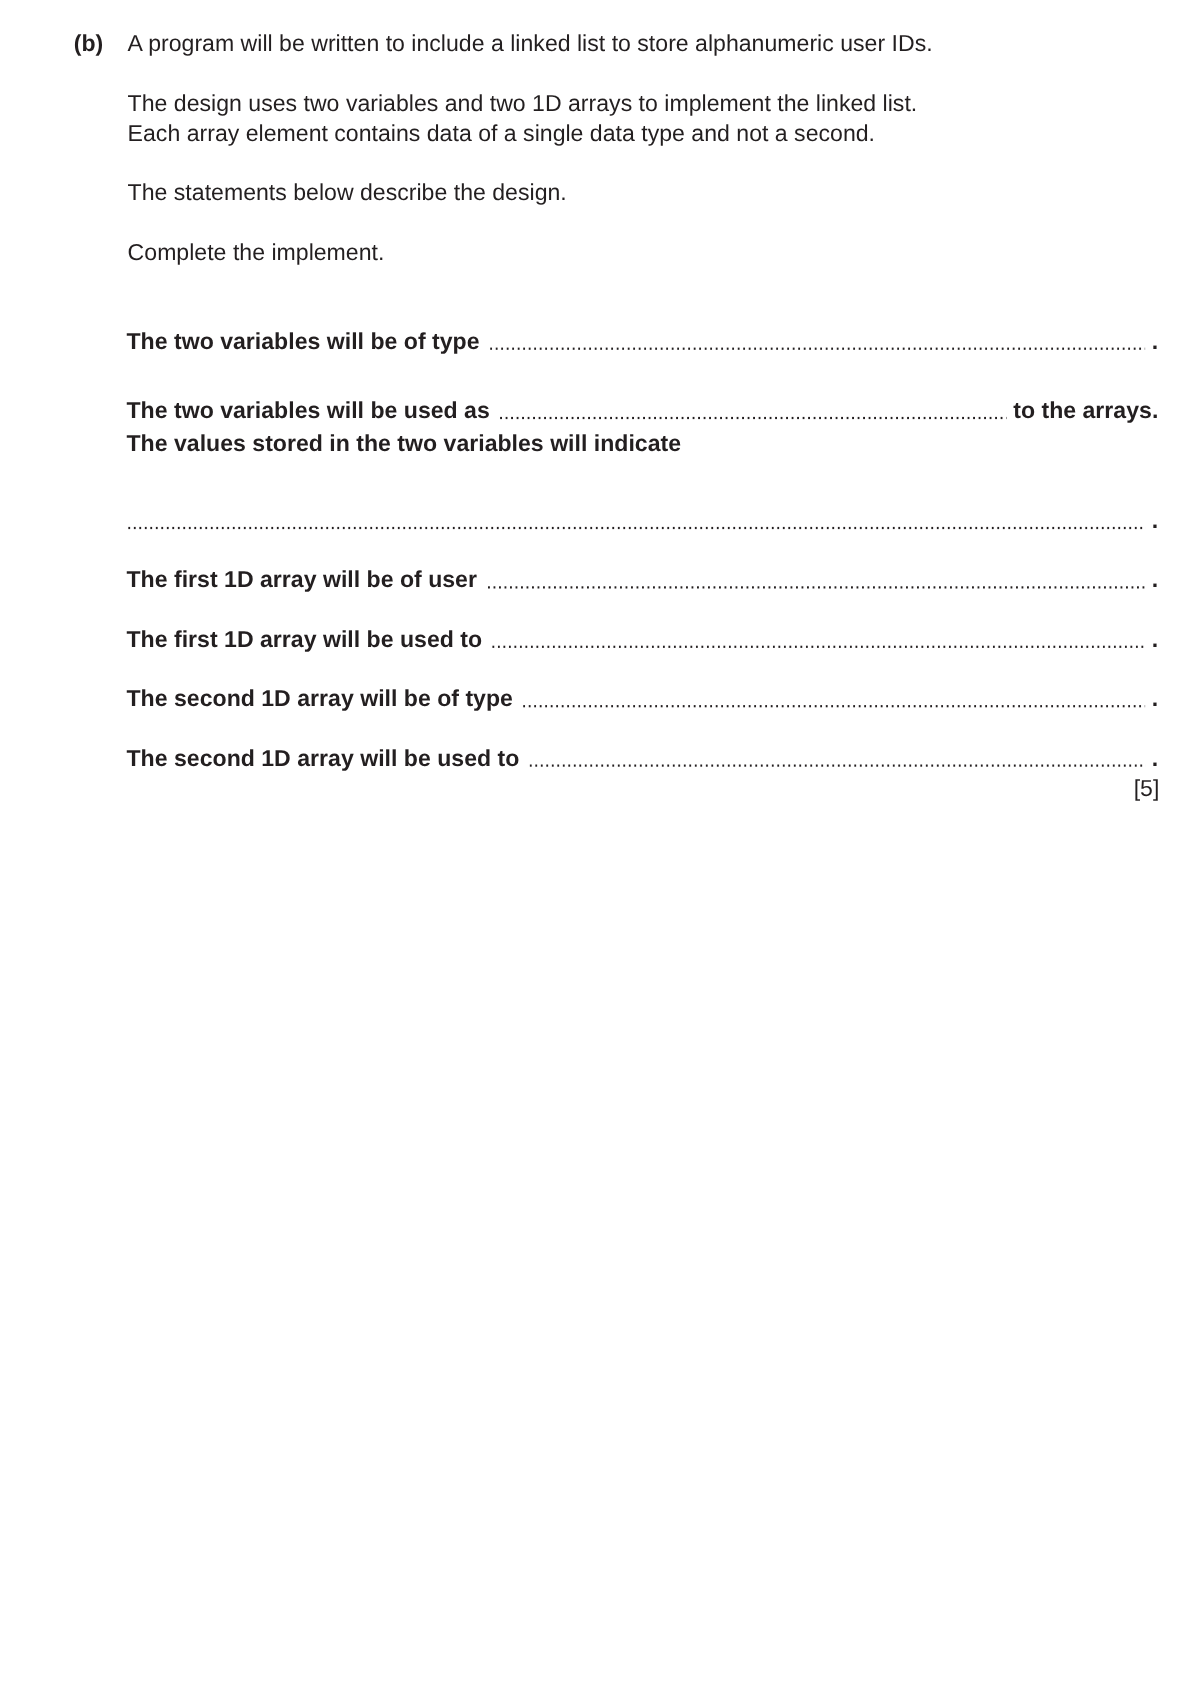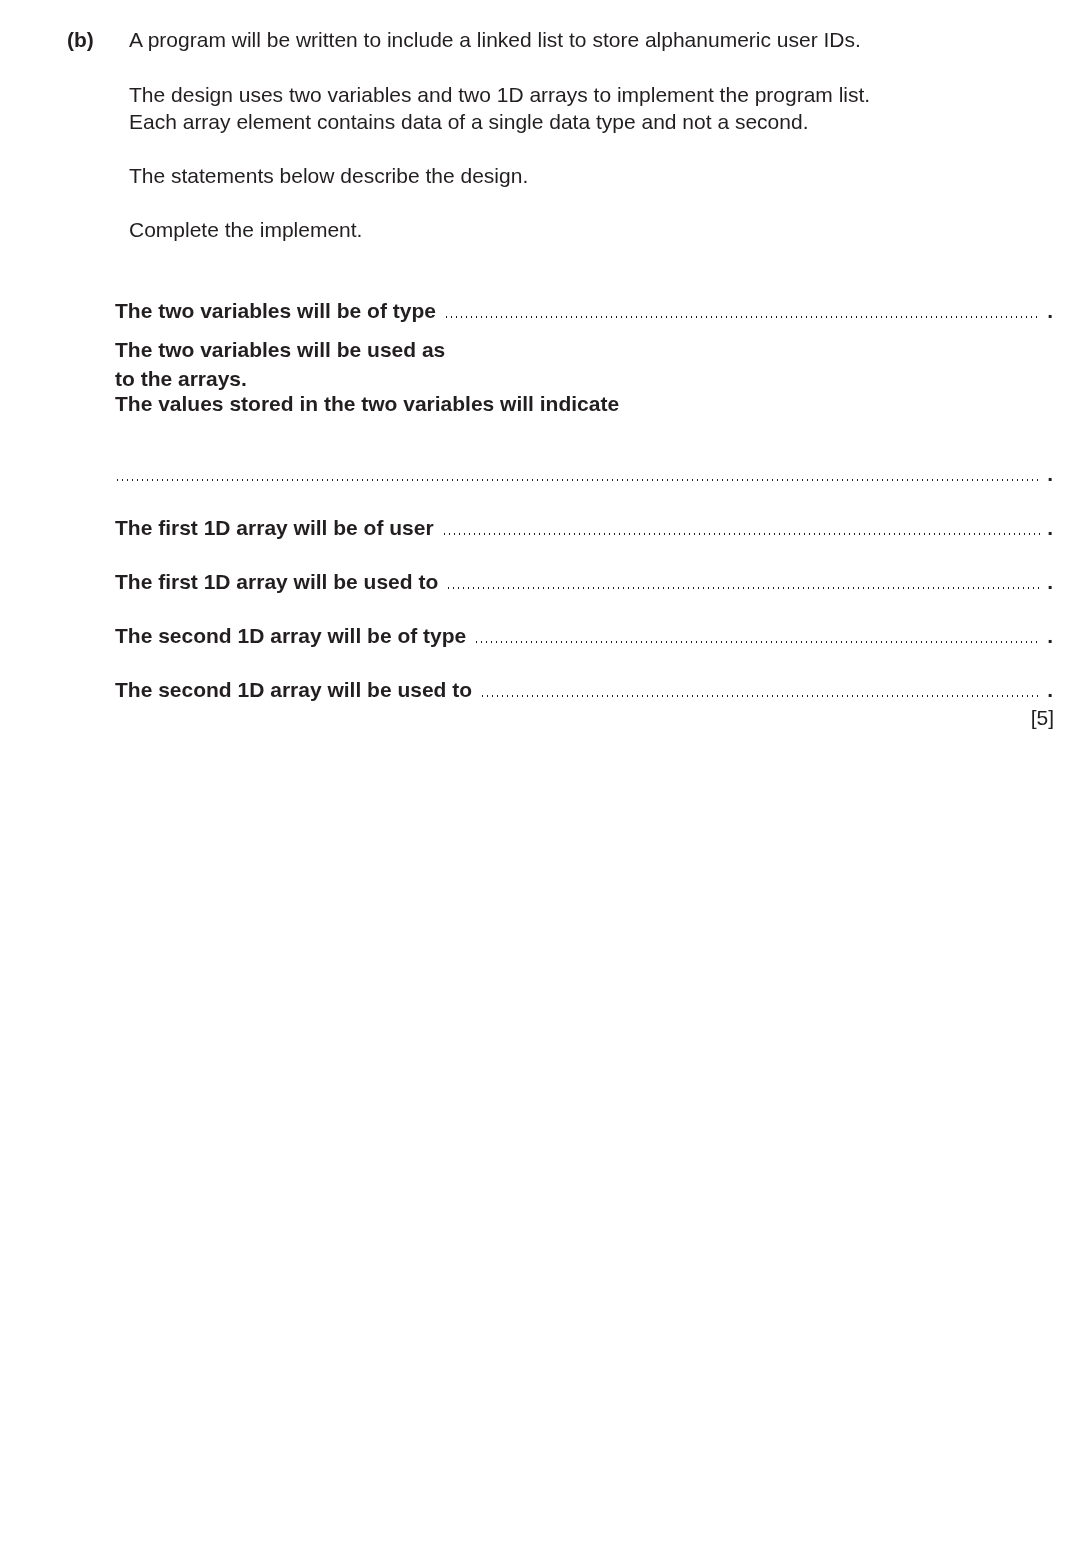--- a/index.html
+++ b/index.html
@@ -3,54 +3,54 @@
 <meta charset="utf-8">
 <style>
   html, body { margin: 0; padding: 0; background: #ffffff; }
   body {
     width: 1074px; height: 1542px; position: relative; overflow: hidden;
     font-family: "Liberation Sans", sans-serif; color: #231f20;
     font-size: 21px;
   }
   .abs { position: absolute; white-space: nowrap; line-height: 24px; }
   .label { left: 67px; top: 28px; font-weight: bold; }
-  .p { left: 129px; text-align: right; }
+  .p { left: 116px; text-align: right; }
   .stmt { position: absolute; left: 115px; width: 938px; height: 24px; display: flex; align-items: baseline; line-height: 24px; font-weight: bold; }
   .stmt .txt { white-space: nowrap; }
   .dots {
     flex: 1; margin-left: 8px; margin-right: 6px; height: 2px; align-self: flex-end; margin-bottom: 5px;
     background-image: radial-gradient(circle, #231f20 0.9px, transparent 1.1px);
     background-size: 5px 2px; background-repeat: repeat-x;
   }
   .dots.nomargin { margin-left: 0; }
   .end { white-space: nowrap; }
   .marks { position: absolute; right: 20px; top: 706px; line-height: 24px; }
   b { font-weight: normal; }
 </style>
 </head>
 <body>
 
 <div class="abs label">(b)</div>
 <div class="abs p" style="top:28px;">A program will be written to include a linked list to store alphanumeric user IDs.</div>
 
-<div class="abs p" style="top:83px;">The design uses two variables and two 1D arrays to implement the program list.</div>
+<div class="abs p" style="top:83px;">The design uses two variables and two 1D arrays to implement the linked list.</div>
 <div class="abs p" style="top:110px;">
   <span>Each array element contains data of a single data type and </span><b>not</b><span> a second.</span>
 </div>
 
 <div class="abs p" style="top:164px;">The statements below describe the design.</div>
 <div class="abs p" style="top:218px;">Complete the implement.</div>
 
 <div class="stmt" style="top:299px;">
   <span class="txt">The two variables will be of type</span>
   <span class="dots"></span>
   <span class="end">.</span>
 </div>
 
-<div class="stmt" style="top:338px;flex-direction:column;">
+<div class="stmt" style="top:362px;">
   <span class="txt">The two variables will be used as</span>
   <span class="dots"></span>
   <span class="end">to the arrays.</span>
 </div>
 
 <div class="stmt" style="top:392px;flex-direction:column;">
   <span class="txt">The values stored in the two variables will indicate</span>
   <span class="dots" style="margin-right:0;"></span>
 </div>
 

